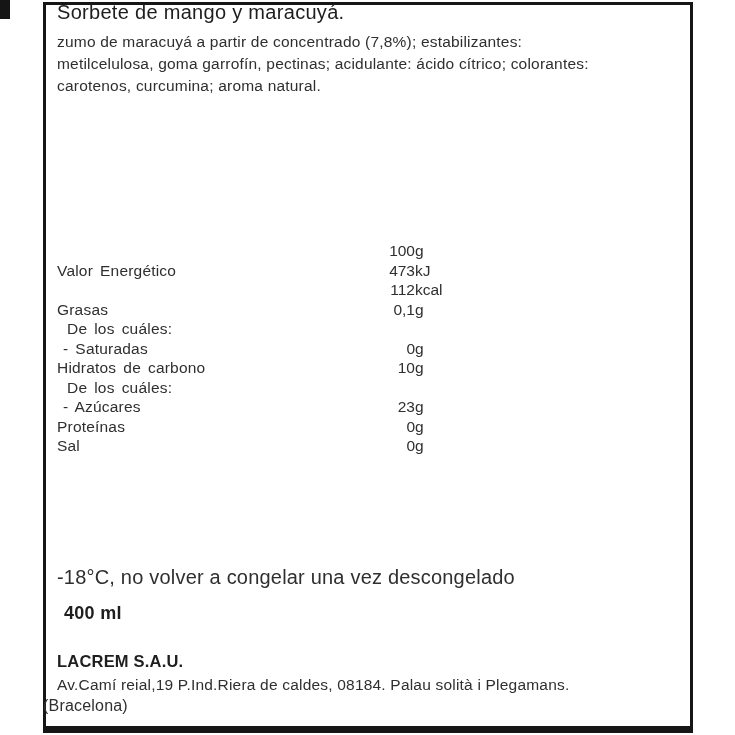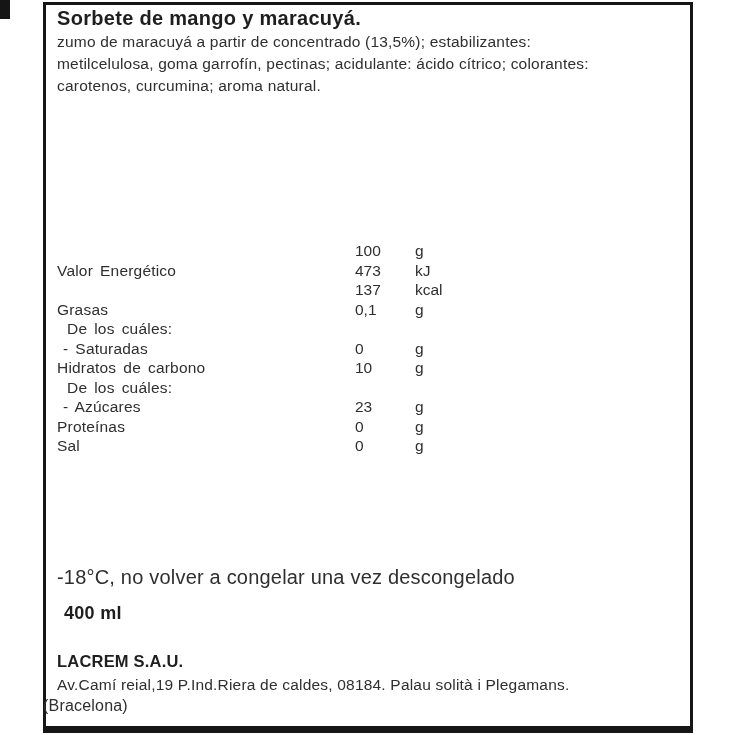--- a/index.html
+++ b/index.html
@@ -33,23 +33,23 @@
     width: 650px;
     height: 731px;
     box-sizing: border-box;
     border: 3px solid #161616;
     border-bottom-width: 7px;
     background: #ffffff;
   }
   .title {
     position: absolute;
     left: 57px;
-    top: 6px;
+    top: 0;
     font-size: 20px;
-    font-weight: bold;
+    font-weight: normal;
     letter-spacing: 0.3px;
     color: #1e1e1e;
     line-height: 25px;
   }
   .ingredients {
     position: absolute;
     left: 57px;
     top: 31px;
     width: 610px;
     font-size: 15.5px;
@@ -79,21 +79,21 @@
   .nrow.ind2 .nlabel { padding-left: 6px; }
   .nval {
     position: absolute;
     left: 298px;
     top: 0;
     display: flex;
   }
   .nnum {
     display: inline-block;
     width: 60px;
-    text-align: left;
+    text-align: right;
   }
   .storage {
     position: absolute;
     left: 57px;
     top: 566px;
     font-size: 20px;
     letter-spacing: 0.2px;
   }
   .volume {
     position: absolute;
@@ -134,21 +134,21 @@
 
 <div class="page">
 
   <div class="corner-mark"></div>
 
   <div class="label-box"></div>
 
   <div class="title">Sorbete de mango y maracuyá.</div>
 
   <div class="ingredients">
-    <div class="ing-line">zumo de maracuyá a partir de concentrado (13,5%); estabilizantes:</div>
+    <div class="ing-line">zumo de maracuyá a partir de concentrado (7,8%); estabilizantes:</div>
     <div class="ing-line">metilcelulosa, goma garrofín, pectinas; acidulante: ácido cítrico; colorantes:</div>
     <div class="ing-line">carotenos, curcumina; aroma natural.</div>
   </div>
 
   <div class="nutrition">
 
     <div class="nrow">
       <span class="nlabel"></span>
       <span class="nval">
         <span class="nnum">100</span>
@@ -160,21 +160,21 @@
       <span class="nlabel">Valor Energético</span>
       <span class="nval">
         <span class="nnum">473</span>
           <span class="nunit">kJ</span>
       </span>
     </div>
 
     <div class="nrow">
       <span class="nlabel"></span>
       <span class="nval">
-        <span class="nnum">137</span>
+        <span class="nnum">112</span>
           <span class="nunit">kcal</span>
       </span>
     </div>
 
     <div class="nrow">
       <span class="nlabel">Grasas</span>
       <span class="nval">
         <span class="nnum">0,1</span>
           <span class="nunit">g</span>
       </span>

